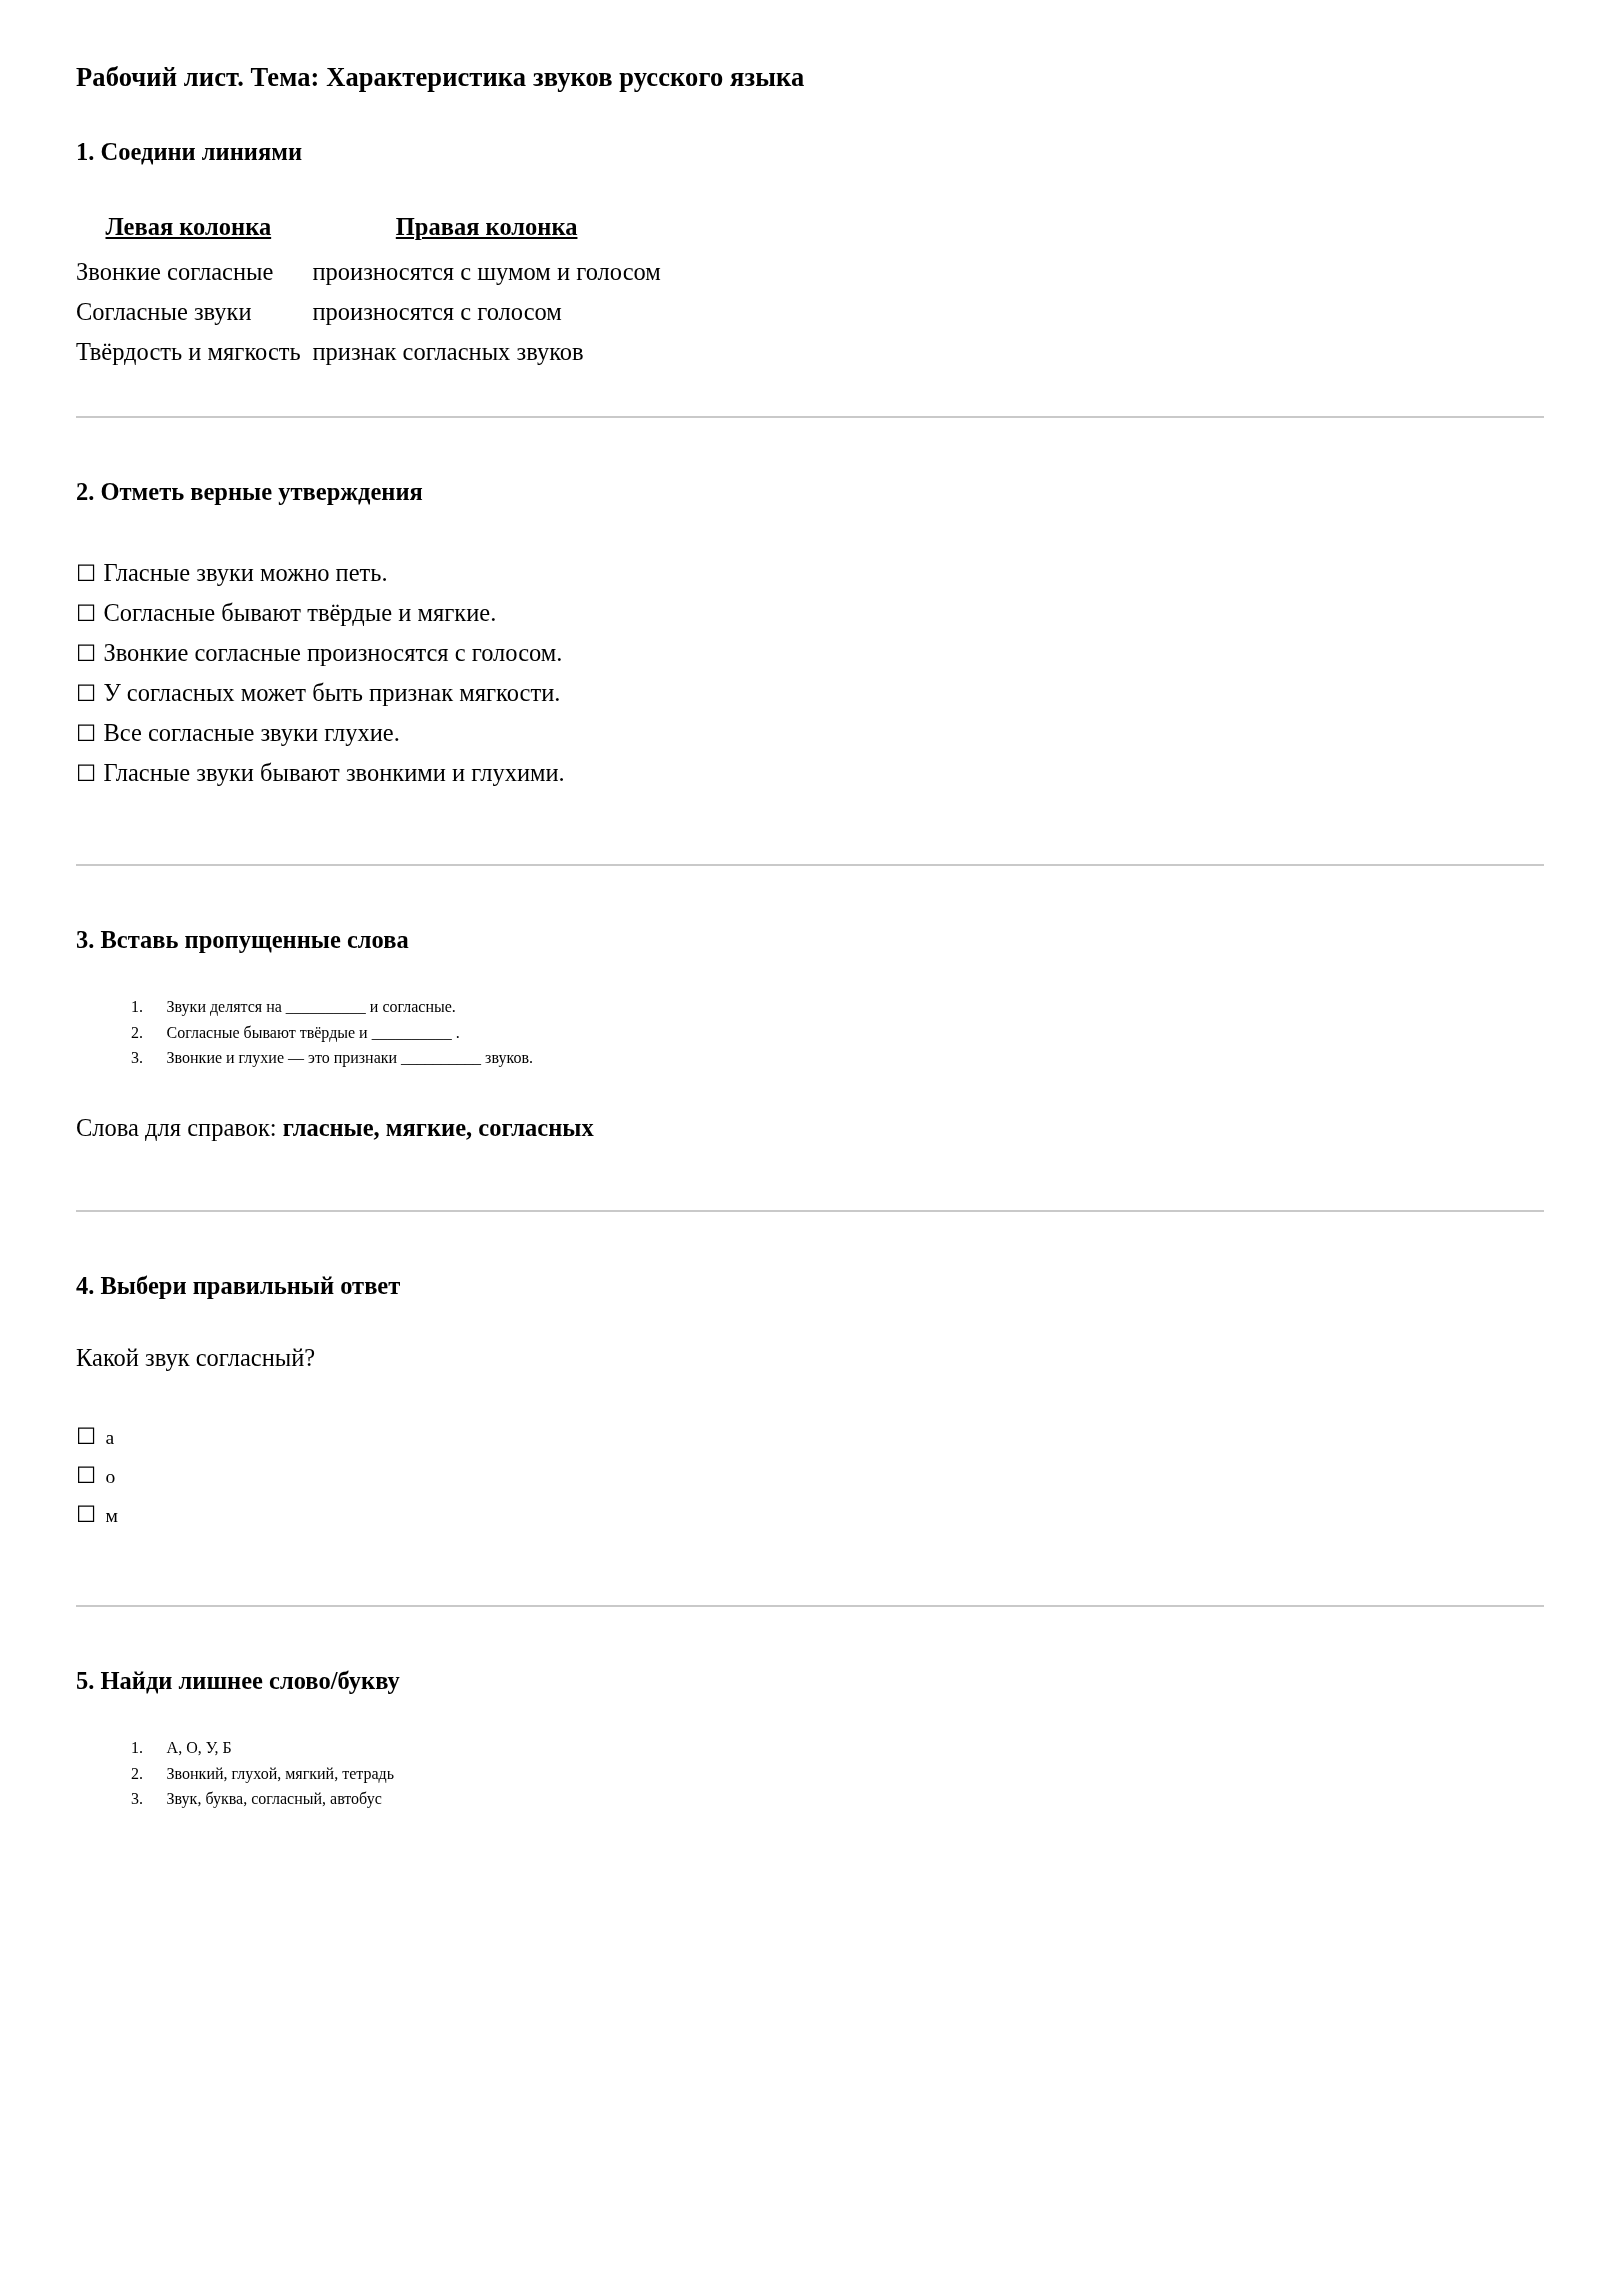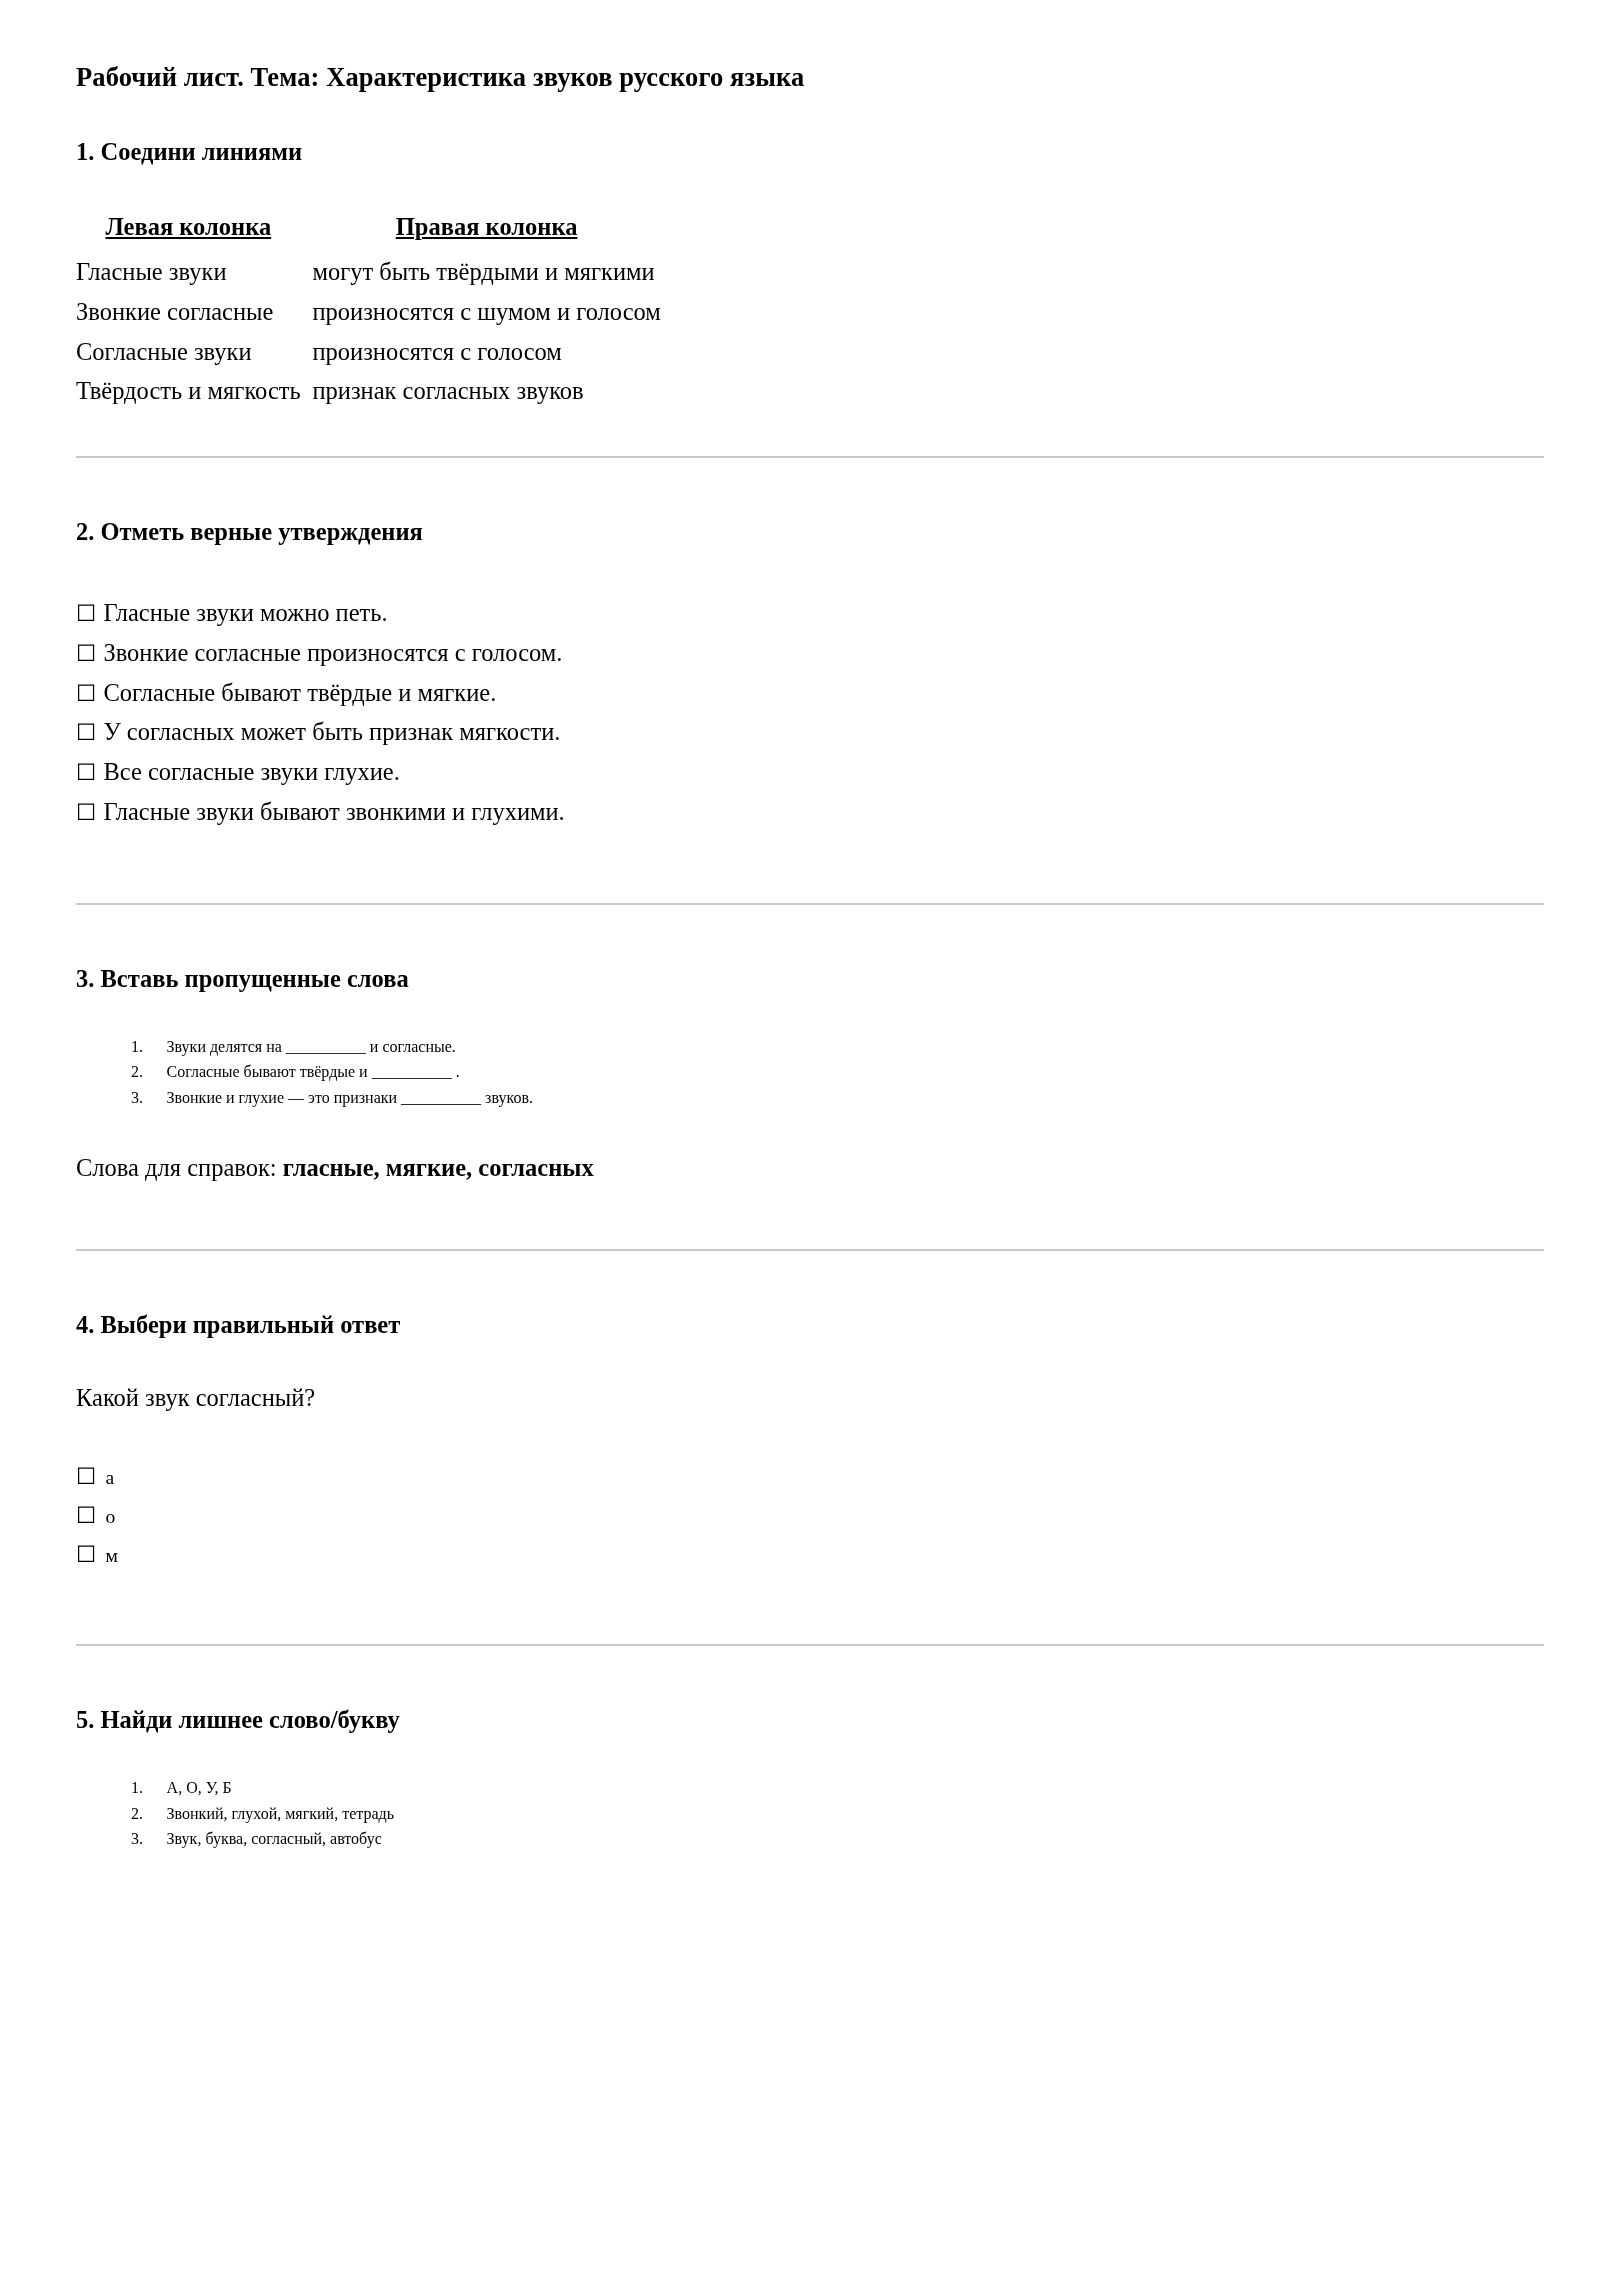--- a/index.html
+++ b/index.html
@@ -152,24 +152,20 @@
     <div class="match-block">
       <table class="match-table">
         <thead>
           <tr>
             <th class="col-left">Левая колонка</th>
             <th class="col-right">Правая колонка</th>
           </tr>
         </thead>
         <tbody>
           <tr>
-            <td class="col-left">Гласные звуки</td>
-            <td class="col-right">могут быть твёрдыми и мягкими</td>
-          </tr>
-          <tr>
             <td class="col-left">Звонкие согласные</td>
             <td class="col-right">произносятся с шумом и голосом</td>
           </tr>
           <tr>
             <td class="col-left">Согласные звуки</td>
             <td class="col-right">произносятся с голосом</td>
           </tr>
           <tr>
             <td class="col-left">Твёрдость и мягкость</td>
             <td class="col-right">признак согласных звуков</td>
@@ -184,24 +180,24 @@
 
     <h2 class="section-heading">2. Отметь верные утверждения</h2>
 
     <div class="sp-46"></div>
 
     <ul class="check-list">
       <li class="check-item">
         <span class="cb">☐</span><span class="lbl">Гласные звуки можно петь.</span>
       </li>
       <li class="check-item">
+        <span class="cb">☐</span><span class="lbl">Согласные бывают твёрдые и мягкие.</span>
+      </li>
+      <li class="check-item">
         <span class="cb">☐</span><span class="lbl">Звонкие согласные произносятся с голосом.</span>
-      </li>
-      <li class="check-item">
-        <span class="cb">☐</span><span class="lbl">Согласные бывают твёрдые и мягкие.</span>
       </li>
       <li class="check-item">
         <span class="cb">☐</span><span class="lbl">У согласных может быть признак мягкости.</span>
       </li>
       <li class="check-item">
         <span class="cb">☐</span><span class="lbl">Все согласные звуки глухие.</span>
       </li>
       <li class="check-item">
         <span class="cb">☐</span><span class="lbl">Гласные звуки бывают звонкими и глухими.</span>
       </li>

